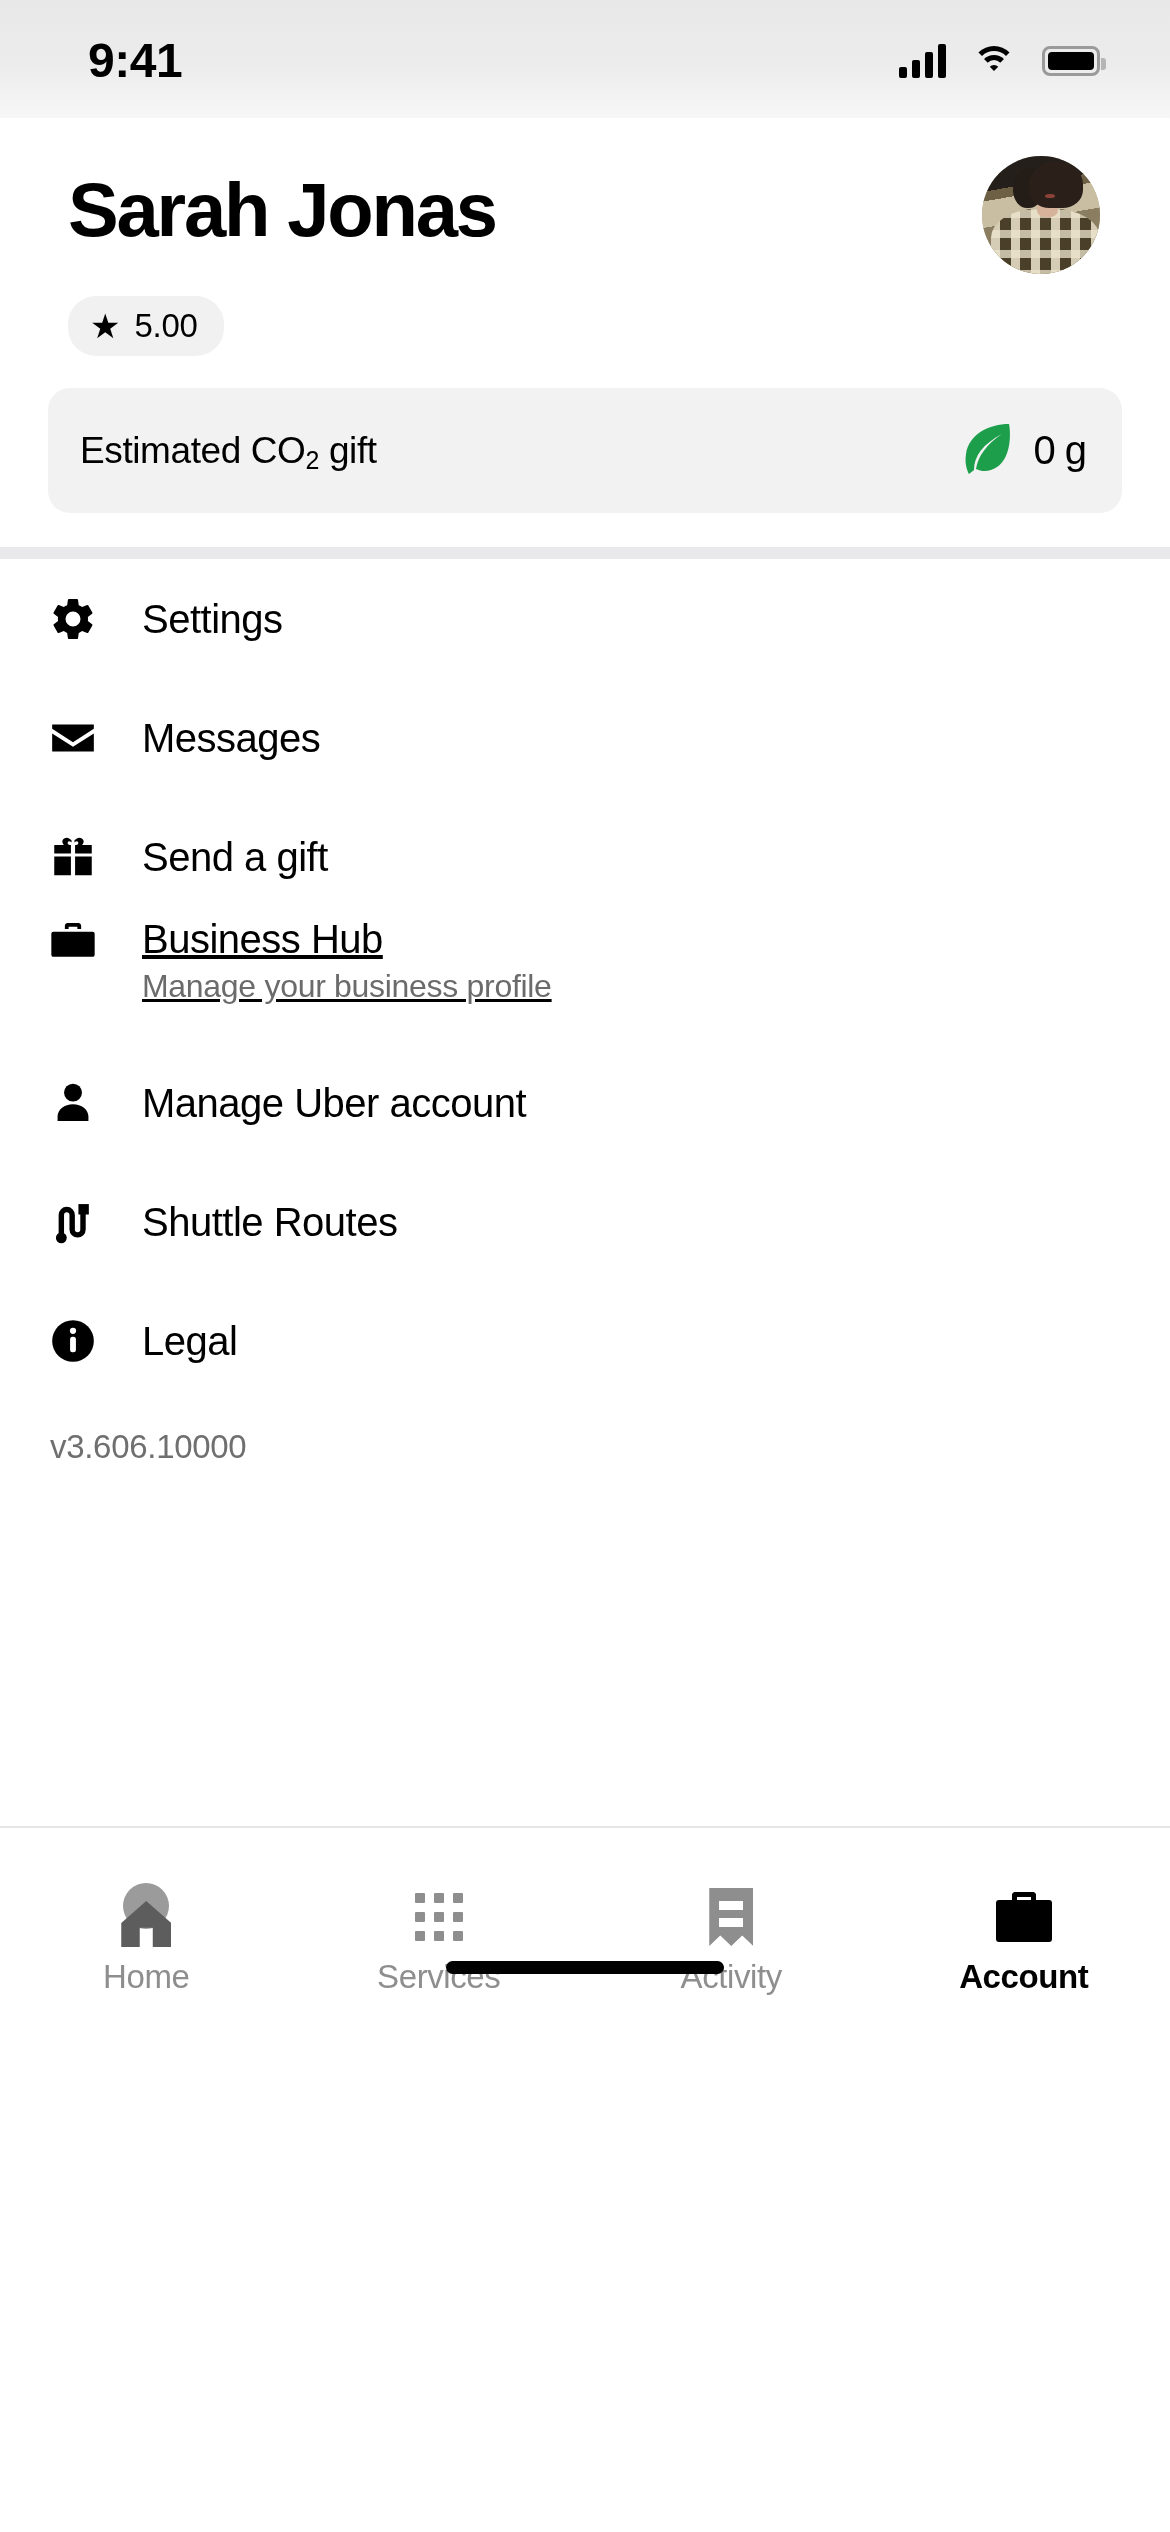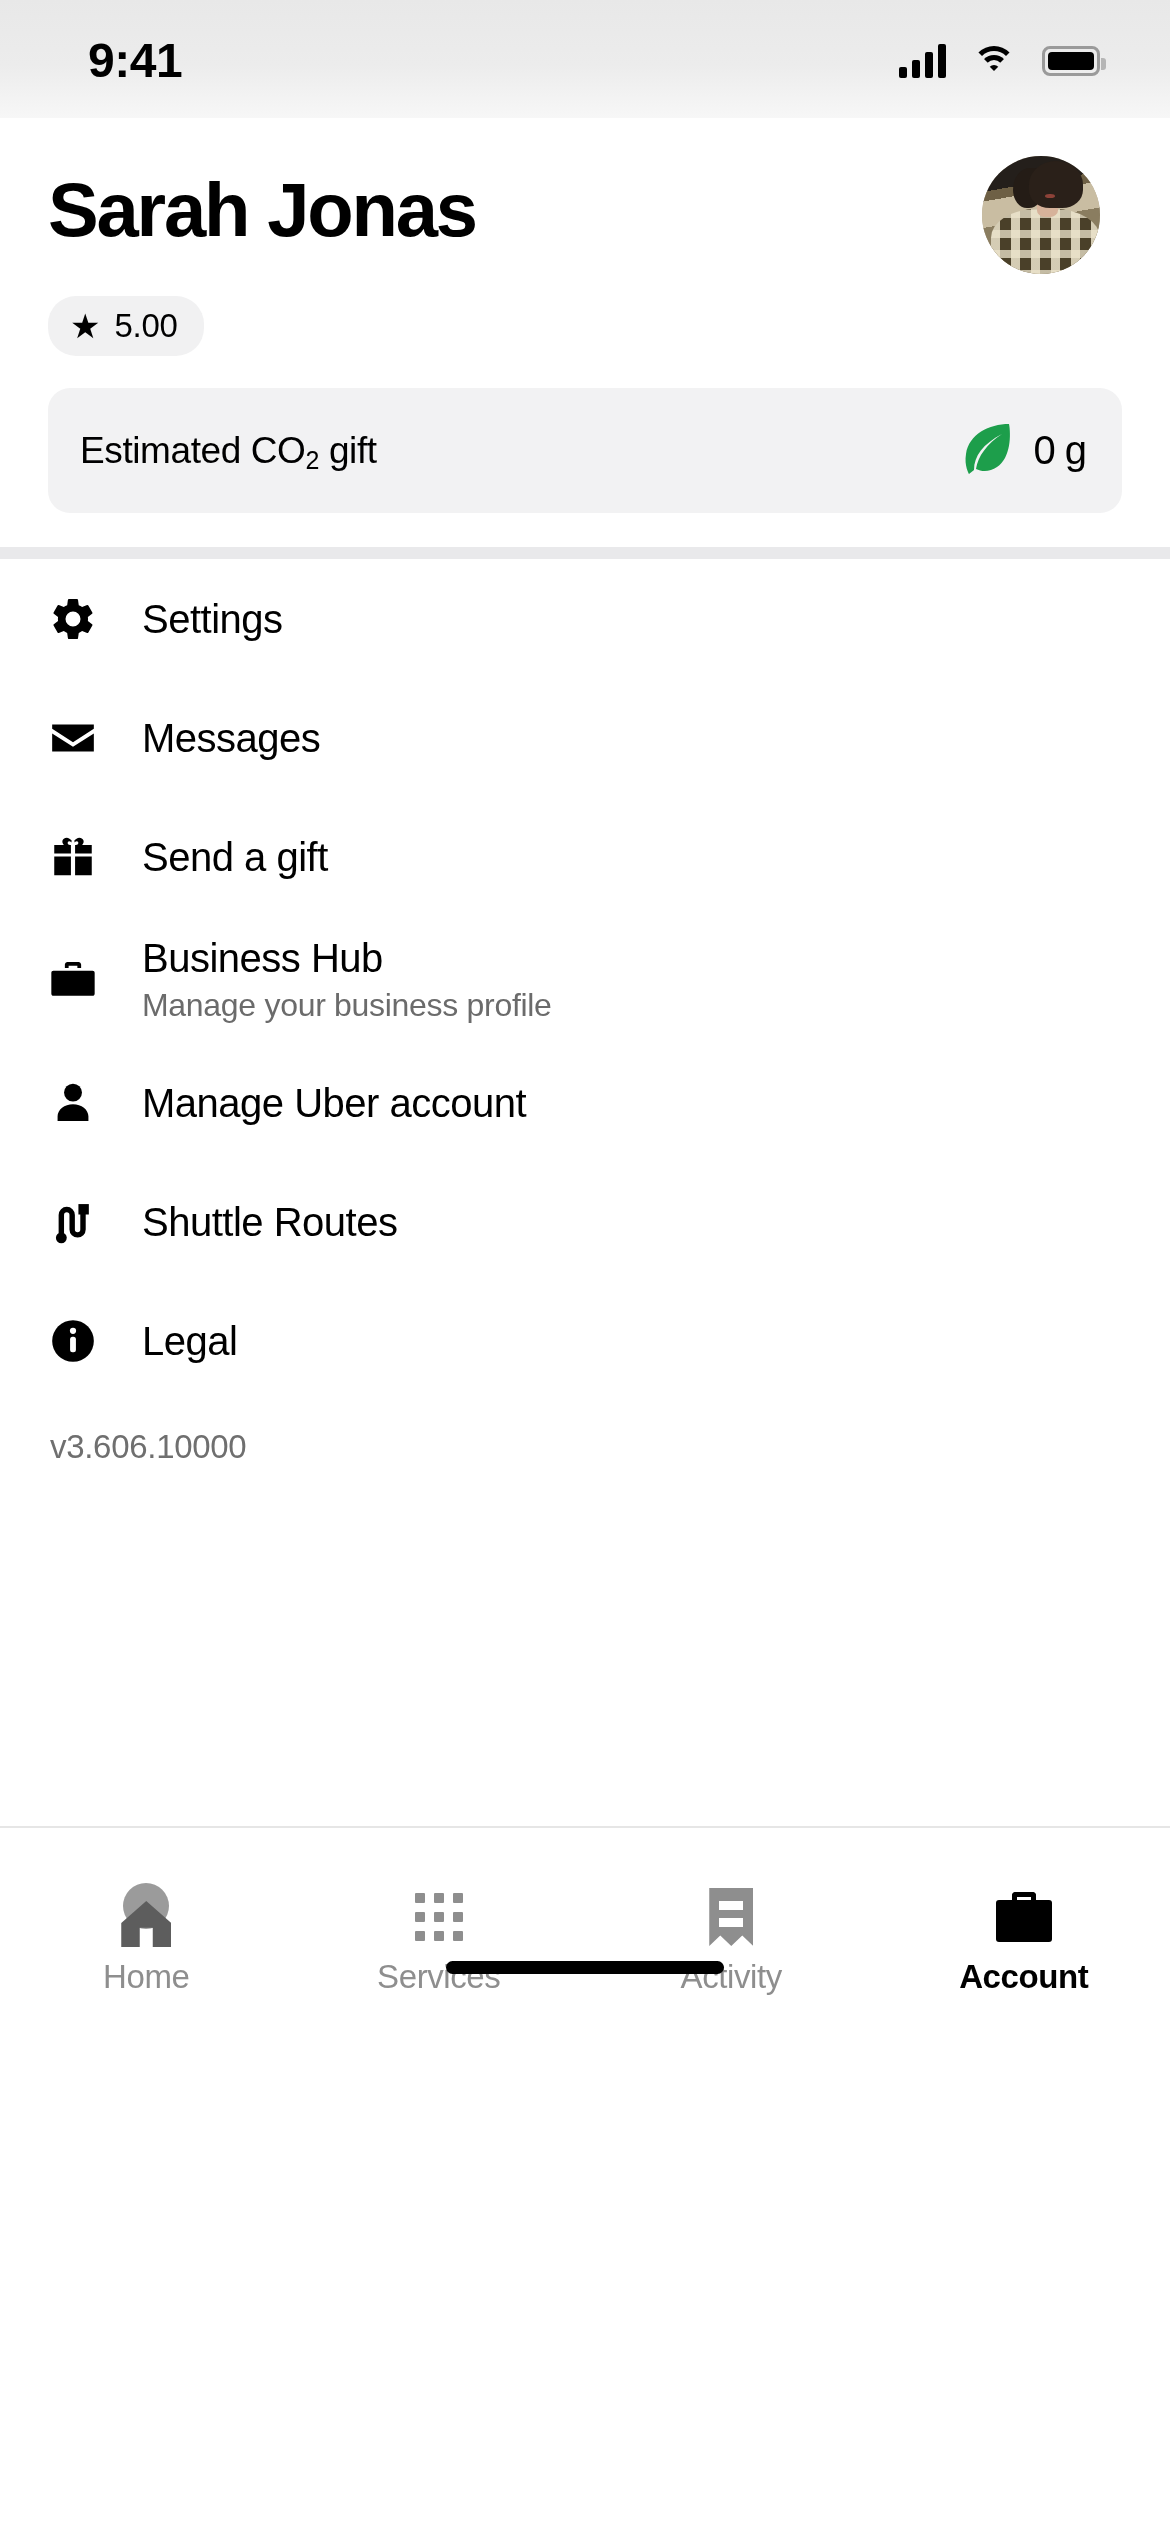--- a/index.html
+++ b/index.html
@@ -29,21 +29,21 @@
   .wifi { width:44px; height:34px; position:relative; }
   .wifi span { position:absolute; left:50%; transform:translateX(-50%); border:5px solid #000; border-bottom-color:transparent; border-left-color:transparent; border-right-color:transparent; border-radius:50%; }
   .wifi span:nth-child(1){ width:44px;height:44px; top:2px; }
   .wifi span:nth-child(2){ width:28px;height:28px; top:11px; }
   .wifi span:nth-child(3){ width:11px;height:11px; top:21px; border-width:6px; }
   .batt { position:relative; width:58px; height:30px; border:3px solid #9a9a9a; border-radius:8px; padding:2px; }
   .batt .fill { position:absolute; inset:3px; background:#000; border-radius:4px; }
   .batt:after { content:""; position:absolute; right:-9px; top:9px; width:5px; height:12px; background:#b5b5b5; border-radius:0 3px 3px 0; }
 
   
-  .header { padding:38px 48px 0 48px; position:relative; }
+  .header { padding:38px 48px 0 48px; position:relative;margin-left:20px; }
   .head-row { display:flex; align-items:flex-start; justify-content:space-between; }
   .name { font-size:76px; font-weight:700; letter-spacing:-2.2px; color:#000; line-height:1.05; padding-top:14px; }
   .avatar {
     width:118px; height:118px; border-radius:50%; overflow:hidden; flex:0 0 118px;
     background:#b6ab96; position:relative; margin-right:22px;
   }
   .avatar .bg { position:absolute; inset:0; background:
       linear-gradient(170deg,#241f1b 0%,#241f1b 26%,#6e6045 26%,#6e6045 33%,#c9bda2 33%,#c9bda2 52%,#8a7d60 52%,#8a7d60 100%); }
   .avatar .hair { position:absolute; left:40%; top:4%; width:46%; height:40%; background:#2a2019; border-radius:55% 55% 42% 42%; }
   .avatar .hair2 { position:absolute; left:26%; top:10%; width:26%; height:34%; background:#241c16; border-radius:60% 30% 50% 50%; }
@@ -76,21 +76,21 @@
   .co2right { display:flex; align-items:center; gap:20px; }
   .leaf { width:52px; height:58px; position:relative; }
   .co2val { font-size:40px; font-weight:400; color:#000; letter-spacing:-1px; }
 
   
   .sep { height:12px; background:#e9e9eb; margin-top:34px; flex:0 0 12px; }
 
   
   .menu { padding:0 48px; flex:1 1 auto; }
   .mrow { display:flex; align-items:center; height:119px; }
-  .mrow.tall { height:127px; align-items:center; }
+  .mrow.tall { height:127px; align-items:flex-start;text-decoration:underline; }
   .micon { width:70px; flex:0 0 70px; display:flex; align-items:center; justify-content:flex-start; }
   .mtext { margin-left:24px; }
   .mlabel { font-size:40px; color:#000; letter-spacing:-0.5px; line-height:1.15; }
   .msub { font-size:32px; color:#6b6b6b; letter-spacing:-0.3px; margin-top:6px; }
   .version { font-size:33px; color:#6f6f6f; letter-spacing:-0.3px; padding:28px 0 0 2px; }
 
   
   .tabbar {
     flex:0 0 170px; border-top:2px solid #e6e6e6;
     display:flex; align-items:flex-end; justify-content:space-around;

